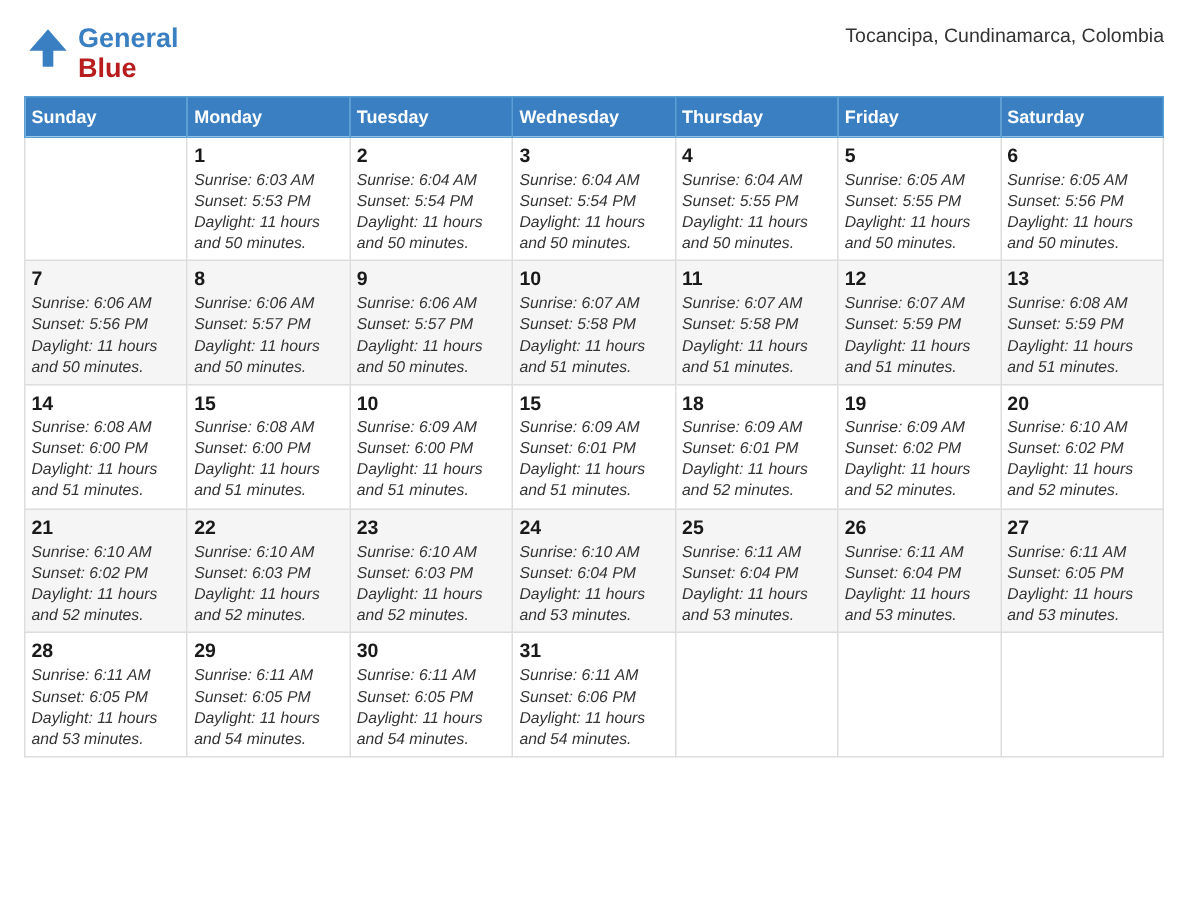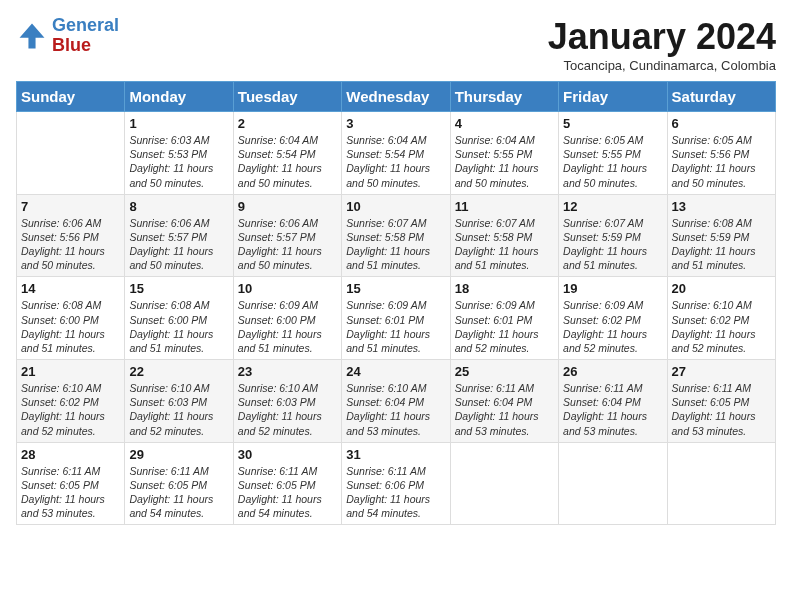--- a/index.html
+++ b/index.html
@@ -11,21 +11,20 @@
       padding: 16px;
     }
     .header {
       display: flex;
       justify-content: space-between;
       align-items: flex-start;
       margin-bottom: 8px;
     }
     .logo {
       display: flex;
-      align-items: center;
       gap: 4px;
     }
     .logo-text {
       font-size: 18px;
       font-weight: bold;
       color: #1a3a5c;
       line-height: 1.1;
     }
     .logo-text span {
       color: #3a7fc1;
@@ -51,21 +50,21 @@
       border-collapse: collapse;
       font-size: 11px;
     }
     thead tr {
       background-color: #3a7fc1;
       color: #fff;
     }
     thead th {
       padding: 6px 4px;
       text-align: left;
-      font-size: 15px;
+      font-size: 12px;
       font-weight: bold;
       border: 1px solid #5a9fd4;
     }
     tbody tr {
       border-bottom: 1px solid #ccc;
     }
     tbody tr:nth-child(odd) {
       background: #fff;
     }
     tbody tr:nth-child(even) {
@@ -101,21 +100,20 @@
   <div class="logo">
     <svg class="logo-icon" viewBox="0 0 36 36">
       <polygon points="18,4 32,20 22,20 22,32 14,32 14,20 4,20" fill="#3a7fc1"></polygon>
     </svg>
     <div class="logo-text">
       <div><span>General</span></div>
       <div><span style="color:#b91c1c">Blue</span></div>
     </div>
   </div>
   <div class="title-block">
-    <div class="month-title">January 2024</div>
     <div class="location">Tocancipa, Cundinamarca, Colombia</div>
   </div>
 </div>
 
 <table>
   <thead>
     <tr>
     <th>Sunday</th>
         <th>Monday</th>
         <th>Tuesday</th>

